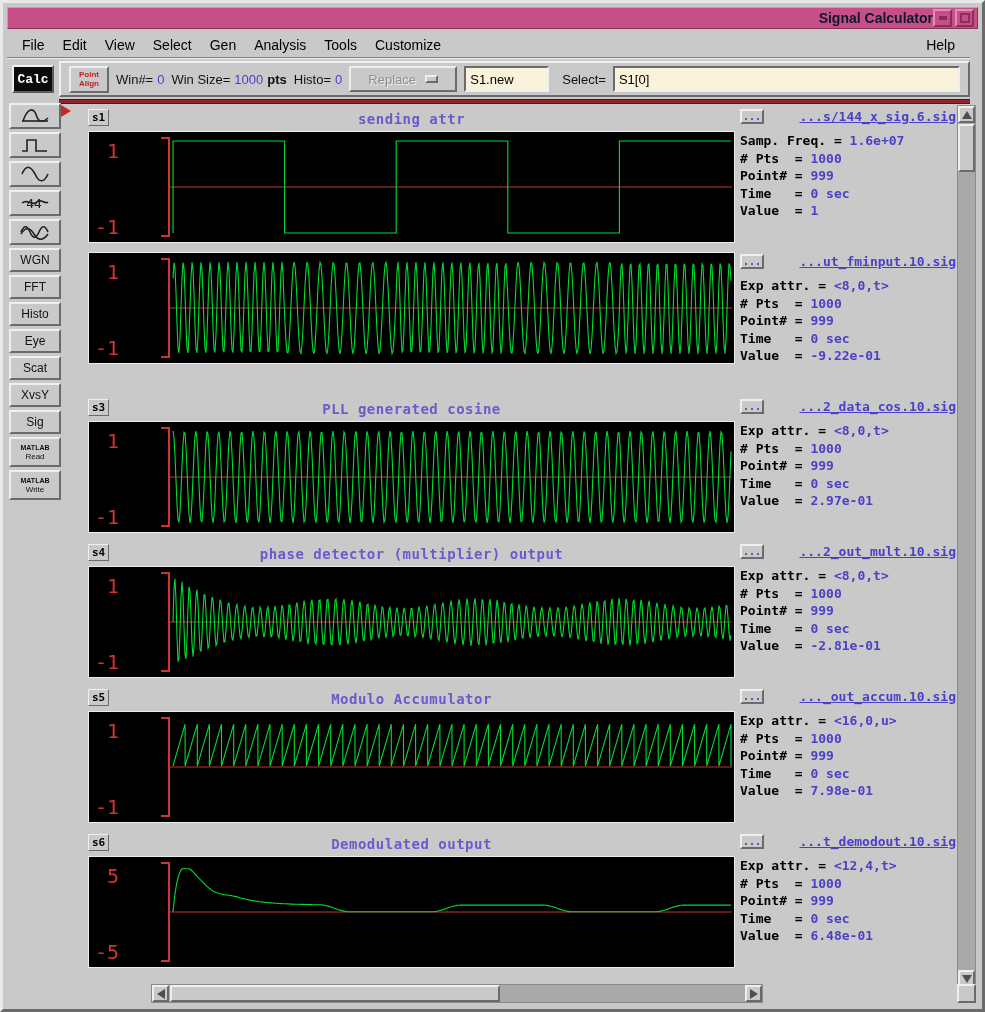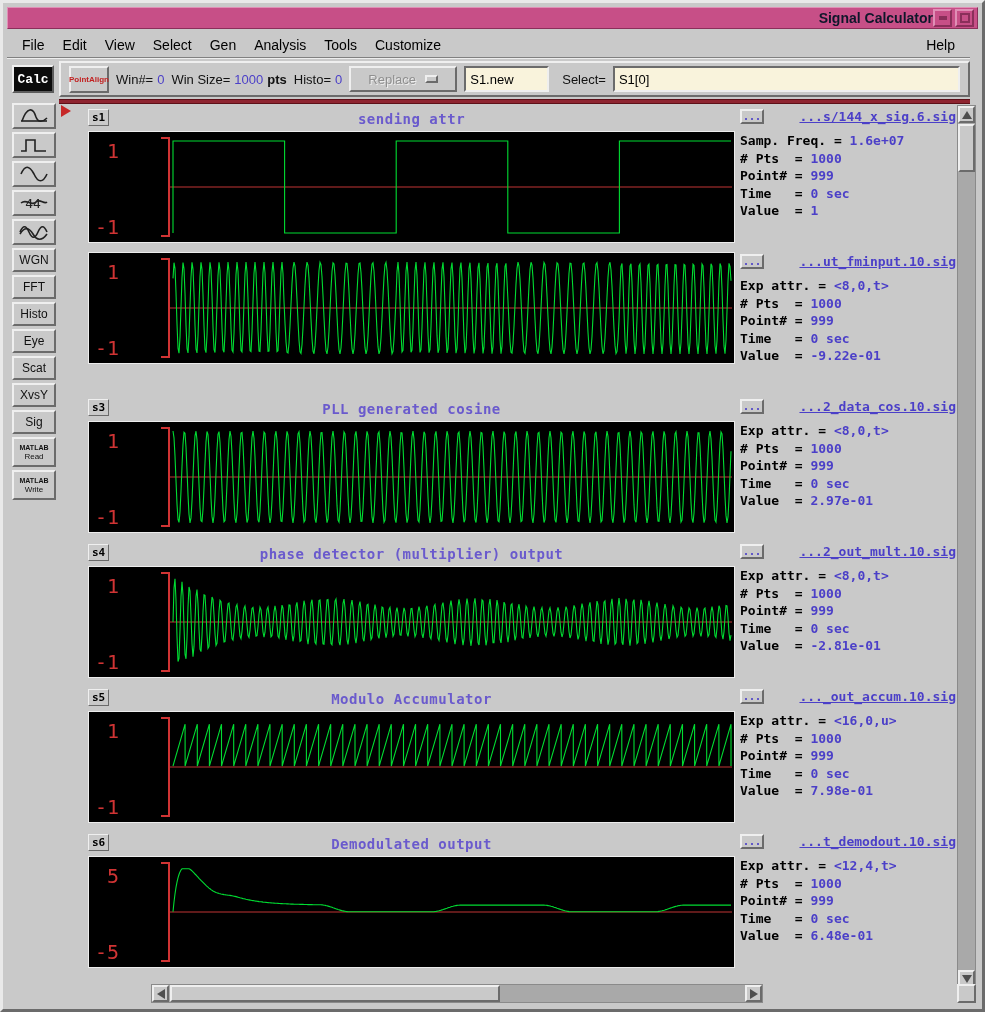--- a/index.html
+++ b/index.html
@@ -25,21 +25,21 @@
   .menu-item{padding:4px 9px;font-size:14px;color:#000}
   .menu-help{margin-left:auto;padding:4px 9px;font-size:14px;color:#000}
 
   
   .toolbar-row{position:absolute;left:4px;top:58px;right:12px;height:36px;display:flex;align-items:center}
   .calc-slot{width:52px;display:flex;justify-content:center}
   .calc-btn{width:42px;height:28px;background:#0b0b0b;color:#fff;font-weight:bold;font-size:13px;
     border:2px solid;border-color:#efefef #5c5c5c #5c5c5c #efefef;font-family:Liberation Mono, monospace}
   .toolbar-panel{flex:1;height:36px;display:flex;align-items:center;gap:7px;padding:0 8px}
   .pa-btn{width:40px;height:27px;background:#c9c9c9;border:2px solid;border-color:#efefef #6b6b6b #6b6b6b #efefef;
-    color:#c22222;font-size:8px;font-weight:bold;line-height:9px;display:flex;flex-direction:row;
+    color:#c22222;font-size:8px;font-weight:bold;line-height:9px;display:flex;flex-direction:column;
     align-items:center;justify-content:center;font-family:"Liberation Sans",sans-serif}
   .tb-label{font-size:13px;color:#111;white-space:pre}
   .tb-value{font-size:13px;color:#4b3fc8;margin-left:-3px}
   .tb-unit{font-size:13px;font-weight:bold;color:#111;margin-left:-3px}
   .mode-btn{width:108px;height:26px;background:#c9c9c9;border:2px solid;border-color:#efefef #6b6b6b #6b6b6b #efefef;
     color:#8f8f8f;font-size:13px;display:flex;align-items:center;justify-content:center;gap:9px;
     text-shadow:1px 1px 0 #eee;font-family:"Liberation Sans",sans-serif}
   .mode-mark{width:13px;height:8px;background:#c9c9c9;border:2px solid;border-color:#efefef #6b6b6b #6b6b6b #efefef}
   input{background:#f9f3dc;font-size:13px;color:#000;padding:0 4px;outline:none;
     font-family:"Liberation Sans",sans-serif}
@@ -48,21 +48,21 @@
   .select-input{flex:1;height:26px;min-width:0}
 
   
   .pane-divider{position:absolute;left:56px;right:12px;top:96px;height:5px;background:#8e2430;
     border-top:1px solid #5d1018;border-bottom:1px solid #5d1018}
   .pane-marker{position:absolute;left:58px;top:102px;width:0;height:0;
     border-top:6px solid transparent;border-bottom:6px solid transparent;border-left:10px solid #c62828}
 
   
   .sidebar{position:absolute;left:6px;top:100px;width:50px}
-  .side-btn{width:44px;margin:0 auto 3px;background:#c9c9c9;border:2px solid;
+  .side-btn{width:52px;margin:0 auto 3px;background:#c9c9c9;border:2px solid;
     border-color:#efefef #6b6b6b #6b6b6b #efefef;display:flex;align-items:center;justify-content:center;color:#111}
   .icon-btn{height:26px}
   .icon-btn svg{width:34px;height:20px;display:block}
   .ik{fill:none;stroke:#222;stroke-width:1.6}
   .text-btn{height:24px;font-size:12px;font-family:"Liberation Sans",sans-serif}
   .stacked{height:30px;flex-direction:column;justify-content:center}
   .sb-l1{font-size:7px;font-weight:bold;line-height:8px}
   .sb-l2{font-size:8px;line-height:9px}
 
   

